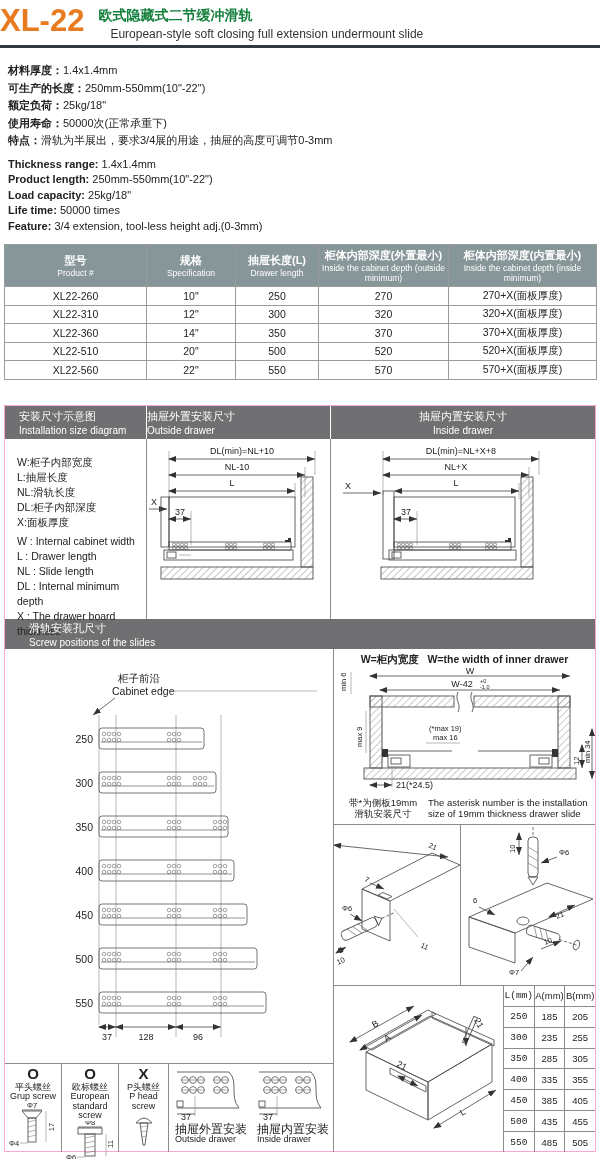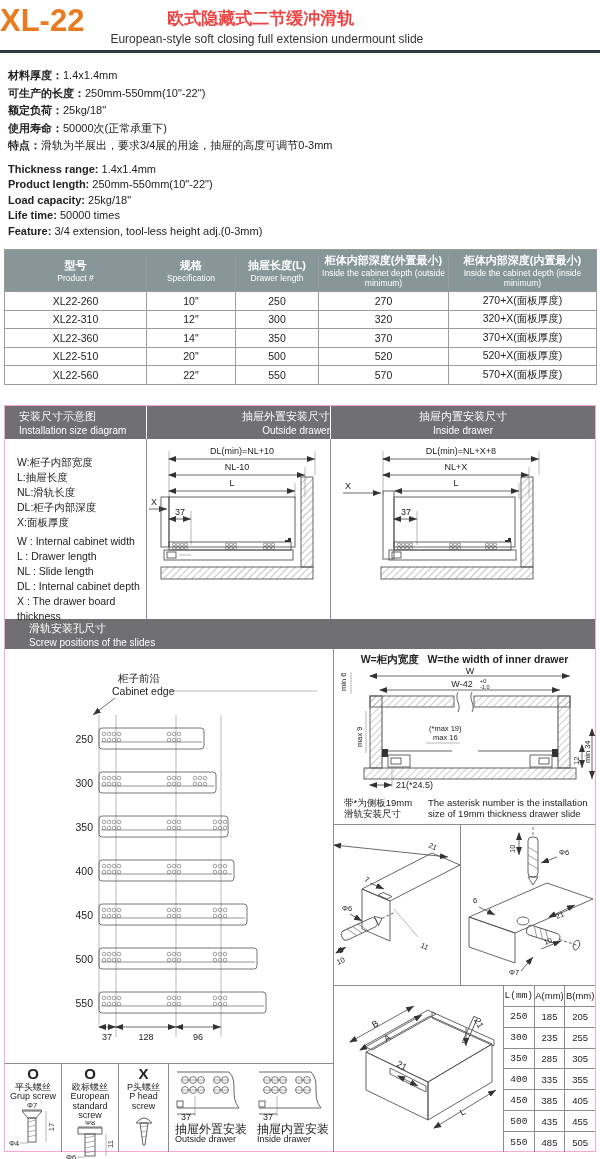--- a/index.html
+++ b/index.html
@@ -3,21 +3,21 @@
 <meta charset="utf-8">
 <style>
   * { margin:0; padding:0; box-sizing:border-box; }
   body { background:#fff; font-family:"Liberation Sans","DejaVu Sans",sans-serif; color:#222; }
   .page { position:relative; width:600px; height:1159px; background:#fff; overflow:hidden; }
 
   
   .hdr { display:flex; align-items:flex-start; padding:6px 8px 0 0; }
   .model { font-size:31px; font-weight:bold; color:#e87a20; line-height:30px; letter-spacing:0px; }
   .titles { margin-left:14px; padding-top:1px; }
-  .title-cn { font-size:17px; font-weight:bold; color:#ef4444;text-align:center; }
+  .title-cn { font-size:14px; font-weight:bold; color:#15803d; }
   .title-en { font-size:12px; color:#333; margin-top:2px;margin-left:12px; }
   .rule { height:3px; background:#2d3a43; margin-top:4px; }
 
   
   .specs { padding:14px 8px 0 8px; }
   .spec-line { font-size:11px; line-height:17.5px; color:#222; }
   .spec-line .lb { font-weight:bold; }
   .specs-en { margin-top:7px; }
   .specs-en .spec-line { line-height:15.5px; }
 
@@ -30,21 +30,21 @@
   table.product td { text-align:center; font-size:10.5px; height:18.5px; color:#222; }
   .w1{width:142px}.w2{width:89px}.w3{width:83px}.w4{width:130px}.w5{width:148px}
 
   
   .grid { position:absolute; left:4px; top:405px; width:592px; height:747px; border:1px solid #f9a8d4; background:#fff; }
   .barrow { display:flex; height:33px; background:#707073; }
   .barrow .cell { color:#fff; display:flex; flex-direction:column; justify-content:center; }
   .barrow .cell .cn { font-size:11px; }
   .barrow .cell .en { font-size:10px; margin-top:1px; }
   .bc1 { width:142px; padding-left:14px; border-right:1px solid #fff; }
-  .bc2 { width:184px; text-align:right; border-right:1px solid #fff; }
+  .bc2 { width:184px; text-align:left; border-right:1px solid #fff; }
   .bc3 { flex:1; text-align:center; }
   .content3 { display:flex; height:180px; }
   .cc1 { width:142px; border-right:1px solid #8c8c8c; padding:16px 4px 0 12px; }
   .cc2 { width:184px; border-right:1px solid #8c8c8c; }
   .cc3 { flex:1; }
   .legend-cn div { font-size:10.5px; line-height:15px; color:#222; }
   .legend-en { margin-top:4px; }
   .legend-en div { font-size:10.5px; line-height:15px; color:#222; }
   .bar-full { display:flex; flex-direction:column; justify-content:center; height:30px; background:#707073; padding-left:24px; }
   .bar-full .cn { color:#fff; font-size:11px; }
@@ -61,21 +61,21 @@
   .sc .cn { font-size:9px; line-height:10px; }
   .sc .en { font-size:9px; line-height:9.5px; }
   .pat { width:50%; padding-top:2px; text-align:left; padding-left:6px; }
   .pat .cap-cn { font-size:12px; line-height:10px; }
   .pat .cap-en { font-size:9px; line-height:10px; }
 
   .ml-right { flex:1; display:flex; flex-direction:column; }
   .wcell { height:179px; padding-top:4px; }
   .wtitle { text-align:center; font-size:10.5px; font-weight:bold; color:#222; }
   .wnotes { display:flex; padding:0 4px 0 10px; margin-top:0px; }
-  .wnote-cn { font-size:9.5px; line-height:11px; width:78px; }
+  .wnote-cn { font-size:9.5px; line-height:11px; width:78px;text-align:center; }
   .wnote-en { font-size:9.5px; line-height:11px; flex:1; padding-left:6px; }
   .drills { height:161px; border-top:1px solid #8c8c8c; display:flex; }
   .drill-l { width:127px; border-right:1px solid #8c8c8c; }
   .drill-r { flex:1; }
   .botrow { flex:1; border-top:1px solid #8c8c8c; display:flex; }
   .isocell { width:170px; border-right:1px solid #8c8c8c; }
   .labcell { flex:1; }
   table.lab { border-collapse:collapse; width:100%; height:100%; }
   table.lab th, table.lab td { border:1px solid #8c8c8c; text-align:center; font-size:9.5px; font-weight:normal; color:#222; }
   table.lab th { border-top:none; }
@@ -208,21 +208,21 @@
           <div>W:柜子内部宽度</div>
           <div>L:抽屉长度</div>
           <div>NL:滑轨长度</div>
           <div>DL:柜子内部深度</div>
           <div>X:面板厚度</div>
         </div>
         <div class="legend-en">
           <div>W : Internal cabinet width</div>
           <div>L : Drawer length</div>
           <div>NL : Slide length</div>
-          <div>DL : Internal cabinet depth</div>
+          <div>DL : Internal minimum depth</div>
           <div>X : The drawer board thickness</div>
         </div>
       </div>
 
       <div class="cc2">
         <svg width="184" height="180" viewBox="0 0 184 180">
           <defs>
             <marker id="ae1" markerWidth="9" markerHeight="6" refX="8" refY="3" orient="auto" markerUnits="userSpaceOnUse">
                 <path d="M0,0 L8,3 L0,6 Z" fill="#333"></path>
               </marker>

